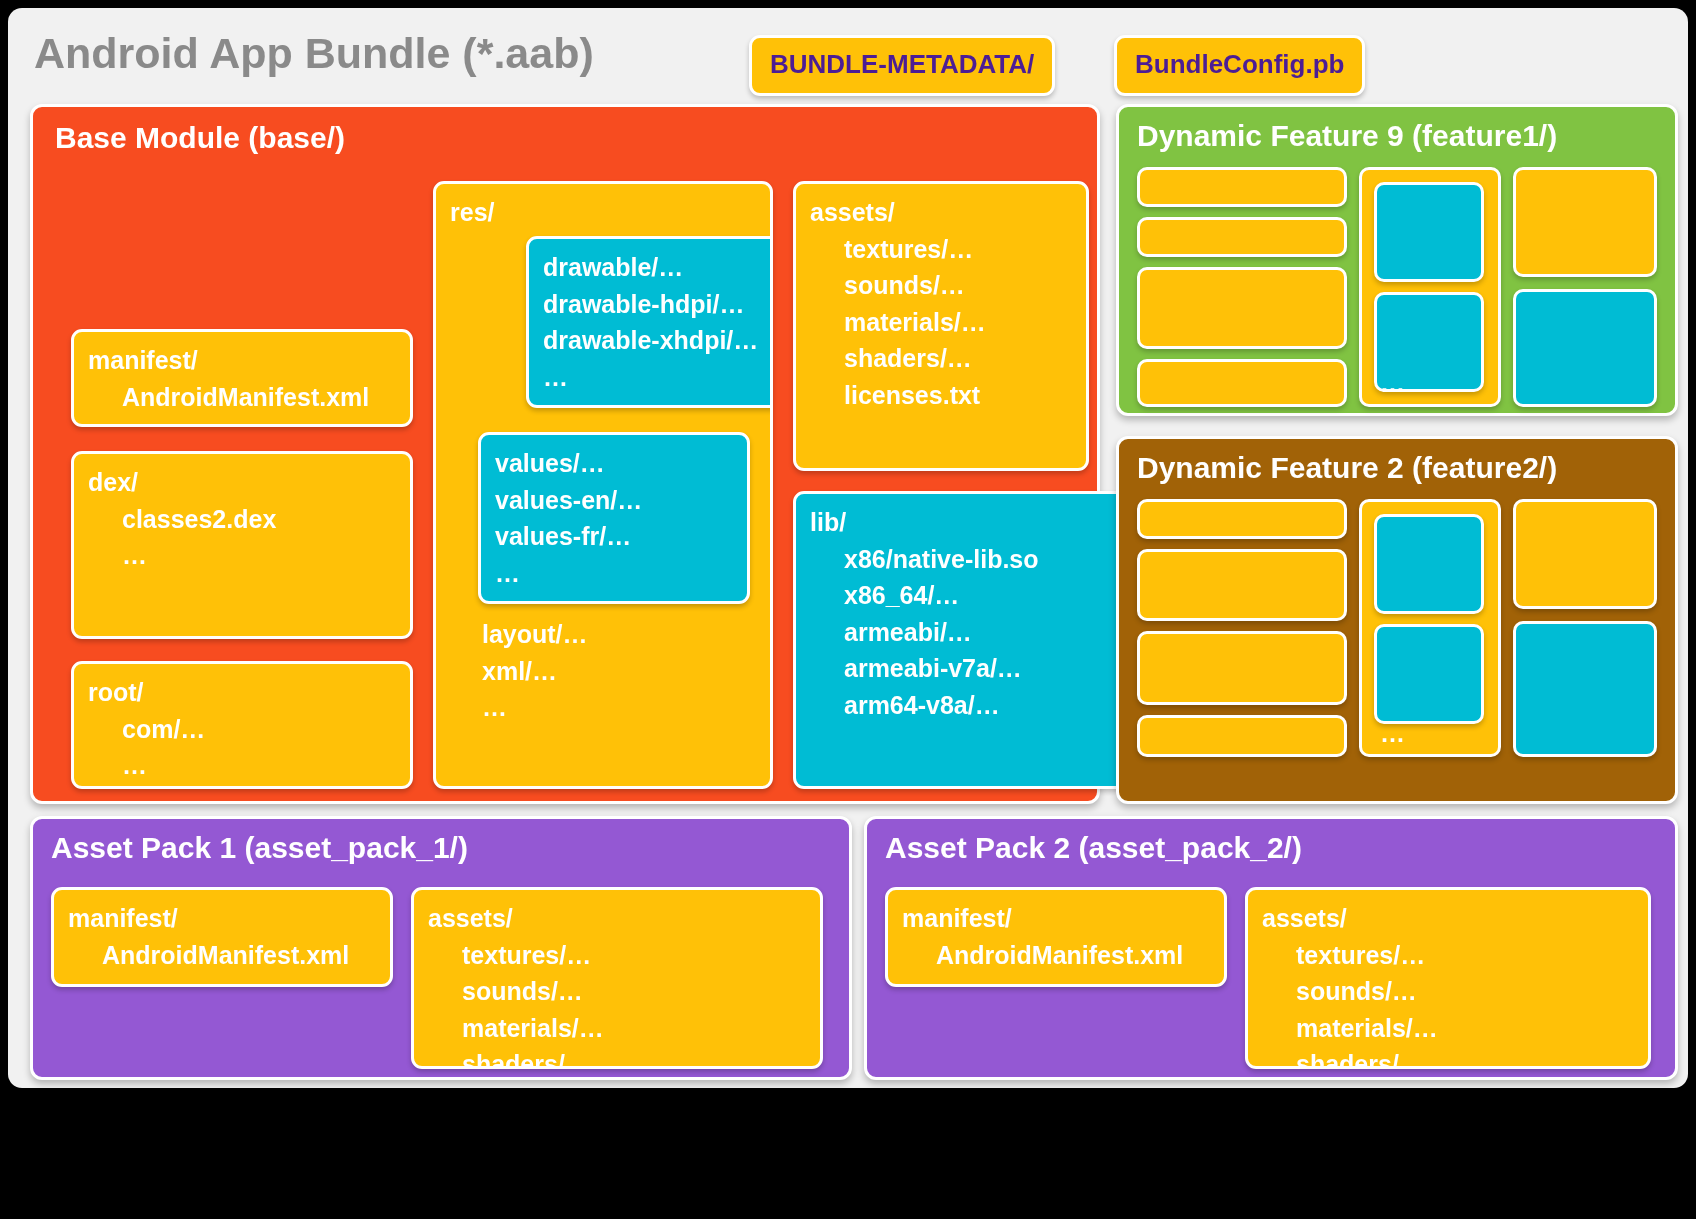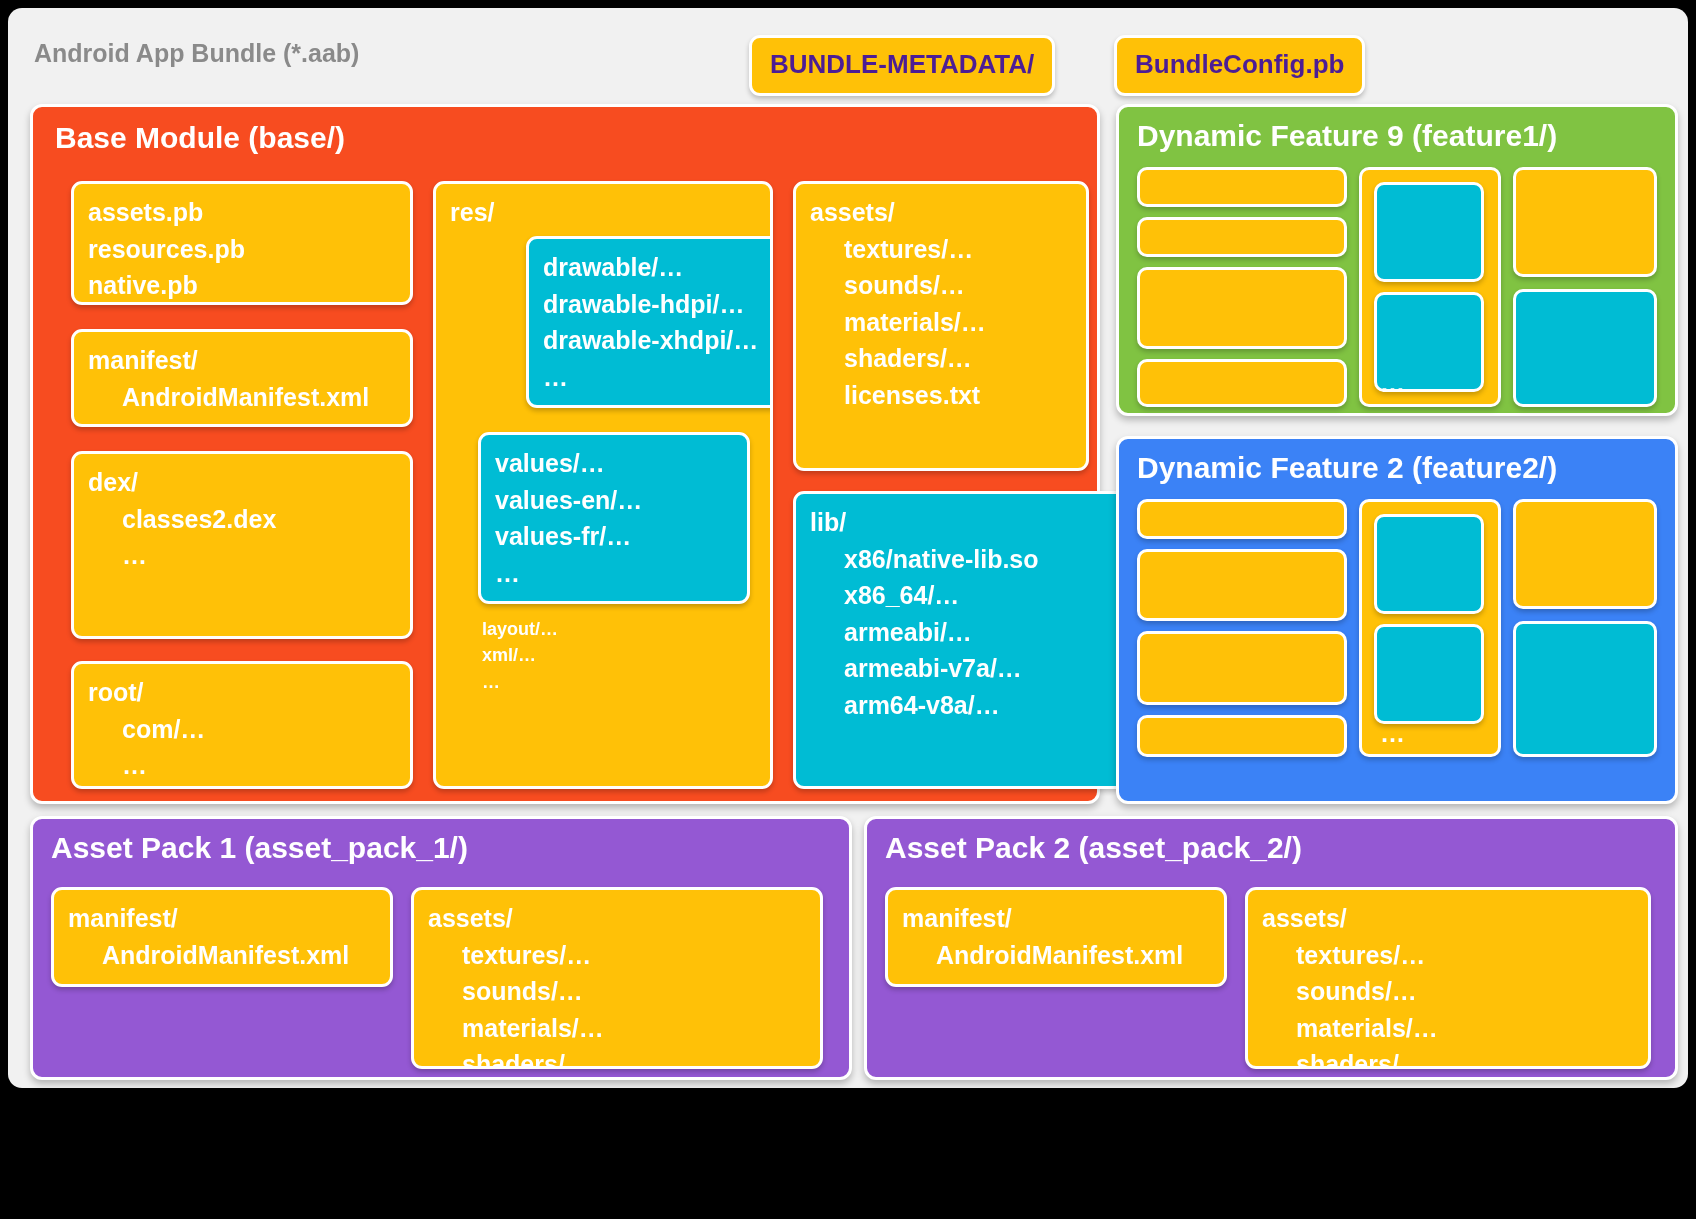--- a/index.html
+++ b/index.html
@@ -22,21 +22,21 @@
   }
 
   
   #bundle-header {
     position: absolute;
     left: 0; top: 0; right: 0; height: 90px;
     display: flex; align-items: center;
   }
   #bundle-title {
     margin-left: 26px;
-    font-size: 25px;
+    font-size: 43px;
     font-weight: bold;
     color: #8a8a8a;
     white-space: nowrap;
   }
   .meta-chip {
     background: #ffc107;
     color: #4c1d95;
     font-size: 26px;
     font-weight: bold;
     border-radius: 11px;
@@ -86,29 +86,29 @@
   
   #base-assets-pb   { left: 38px;  top: 74px;  width: 342px; height: 124px; }
   #base-manifest    { left: 38px;  top: 222px; width: 342px; height: 98px;  }
   #base-dex         { left: 38px;  top: 344px; width: 342px; height: 188px; }
   #base-root        { left: 38px;  top: 554px; width: 342px; height: 128px; }
 
   
   #base-res         { left: 400px; top: 74px;  width: 340px; height: 608px; }
   #res-drawable     { left: 42px;  top: 52px;  width: 272px; height: 172px; margin-left: 48px; }
   #res-values       { left: 42px;  top: 248px; width: 272px; height: 172px; }
-  #res-tail         { position:absolute; left: 46px; top: 432px; color:#ffffff; font-weight:bold; font-size:18px; line-height:1.46; }
+  #res-tail         { position:absolute; left: 46px; top: 432px; color:#ffffff; font-weight:bold; font-size:25px; line-height:1.46; }
 
   
   #base-assets      { left: 760px; top: 74px;  width: 296px; height: 290px; }
   #base-lib         { left: 760px; top: 384px; width: 340px; height: 298px; }
 
   
   #feature-1 { left: 1108px; top: 96px;  width: 562px; height: 312px; background: #80c342; }
-  #feature-2 { left: 1108px; top: 428px; width: 562px; height: 368px; background: #3b82f6; }
+  #feature-2 { left: 1108px; top: 428px; width: 562px; height: 368px; background: #a16207; }
   .feature > .panel-title { position: absolute; left: 18px; top: 12px; }
   
   .fbar { position: absolute; border-radius: 10px; border: 3px solid #ffffff;
           background: #ffc107; box-shadow: 0 3px 5px rgba(0,0,0,0.22); }
   
   .fwrap { position: absolute; border-radius: 10px; border: 3px solid #ffffff;
            background: #ffc107; box-shadow: 0 3px 5px rgba(0,0,0,0.22); }
   .fwrap .ell { position: absolute; left: 18px; bottom: 8px; color:#ffffff;
                 font-weight: bold; font-size: 25px; line-height: 1; }
   .fcy { position: absolute; border-radius: 10px; border: 3px solid #ffffff;
@@ -134,25 +134,20 @@
 
   <div id="bundle-header">
     <div id="bundle-title">Android App Bundle (*.aab)</div>
   </div>
   <div class="meta-chip" id="meta-chip-1">BUNDLE-METADATA/</div>
   <div class="meta-chip" id="meta-chip-2">BundleConfig.pb</div>
 
   <div class="panel" id="base-module">
     <div class="panel-title">Base Module (base/)</div>
 
-    <div class="box yellow" id="base-assets-pb">
-      <span style="white-space:pre-line">assets.pb
-resources.pb
-native.pb</span>
-    </div>
 
     <div class="box yellow" id="base-manifest">
       <span>manifest/</span>
       <span class="indent">AndroidManifest.xml</span>
     </div>
 
     <div class="box yellow" id="base-dex">
       <span>dex/</span>
       <span class="indent">classes2.dex</span>
       <span class="indent">…</span>

